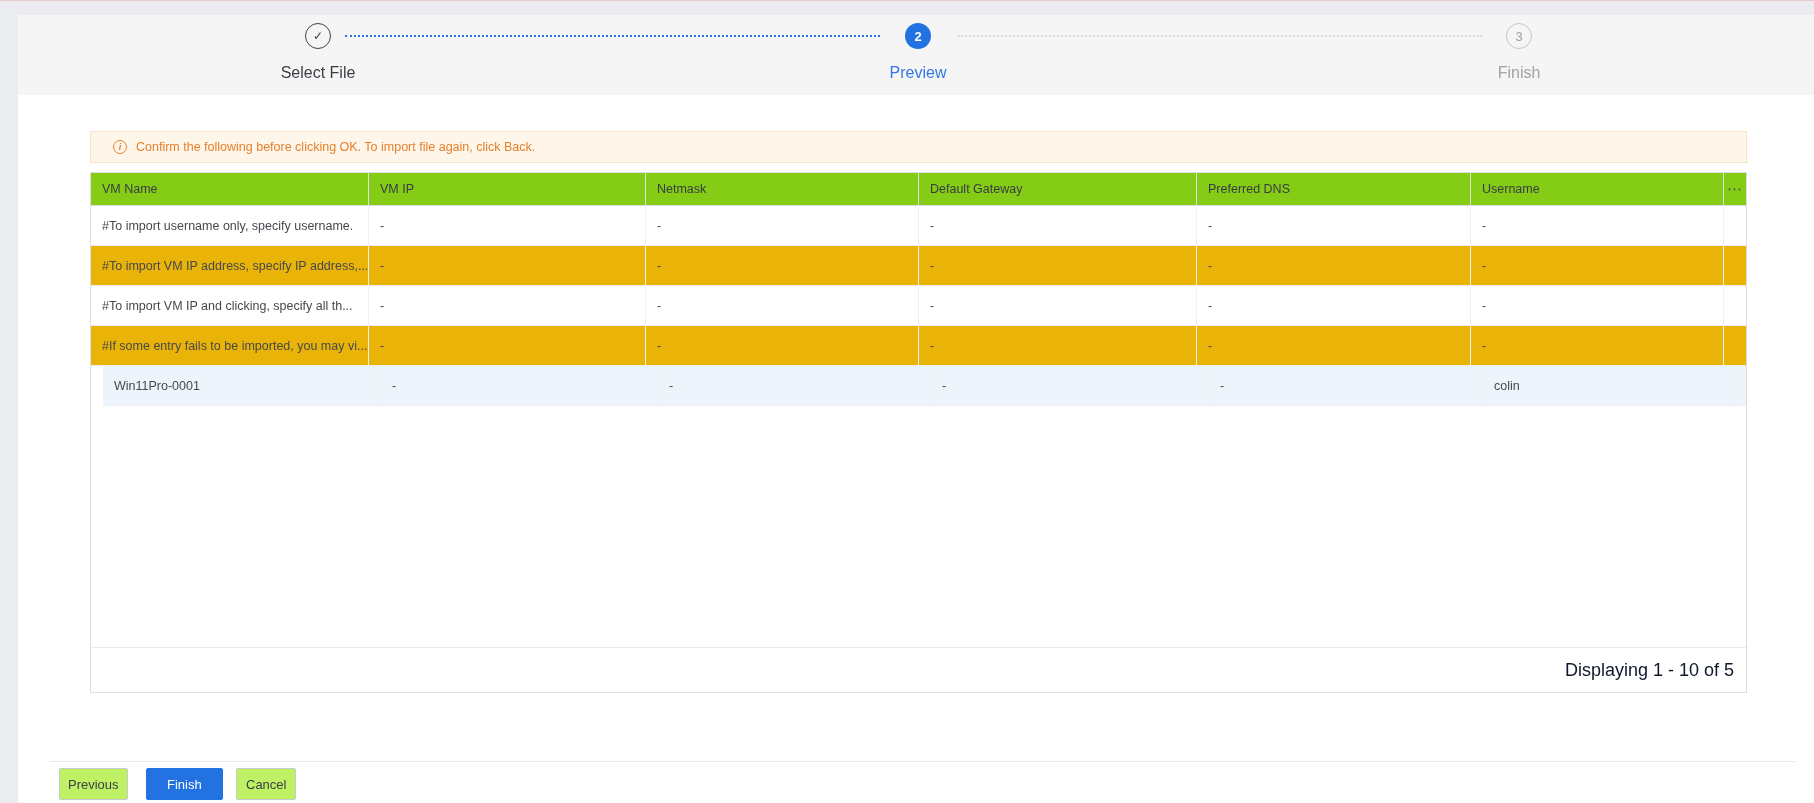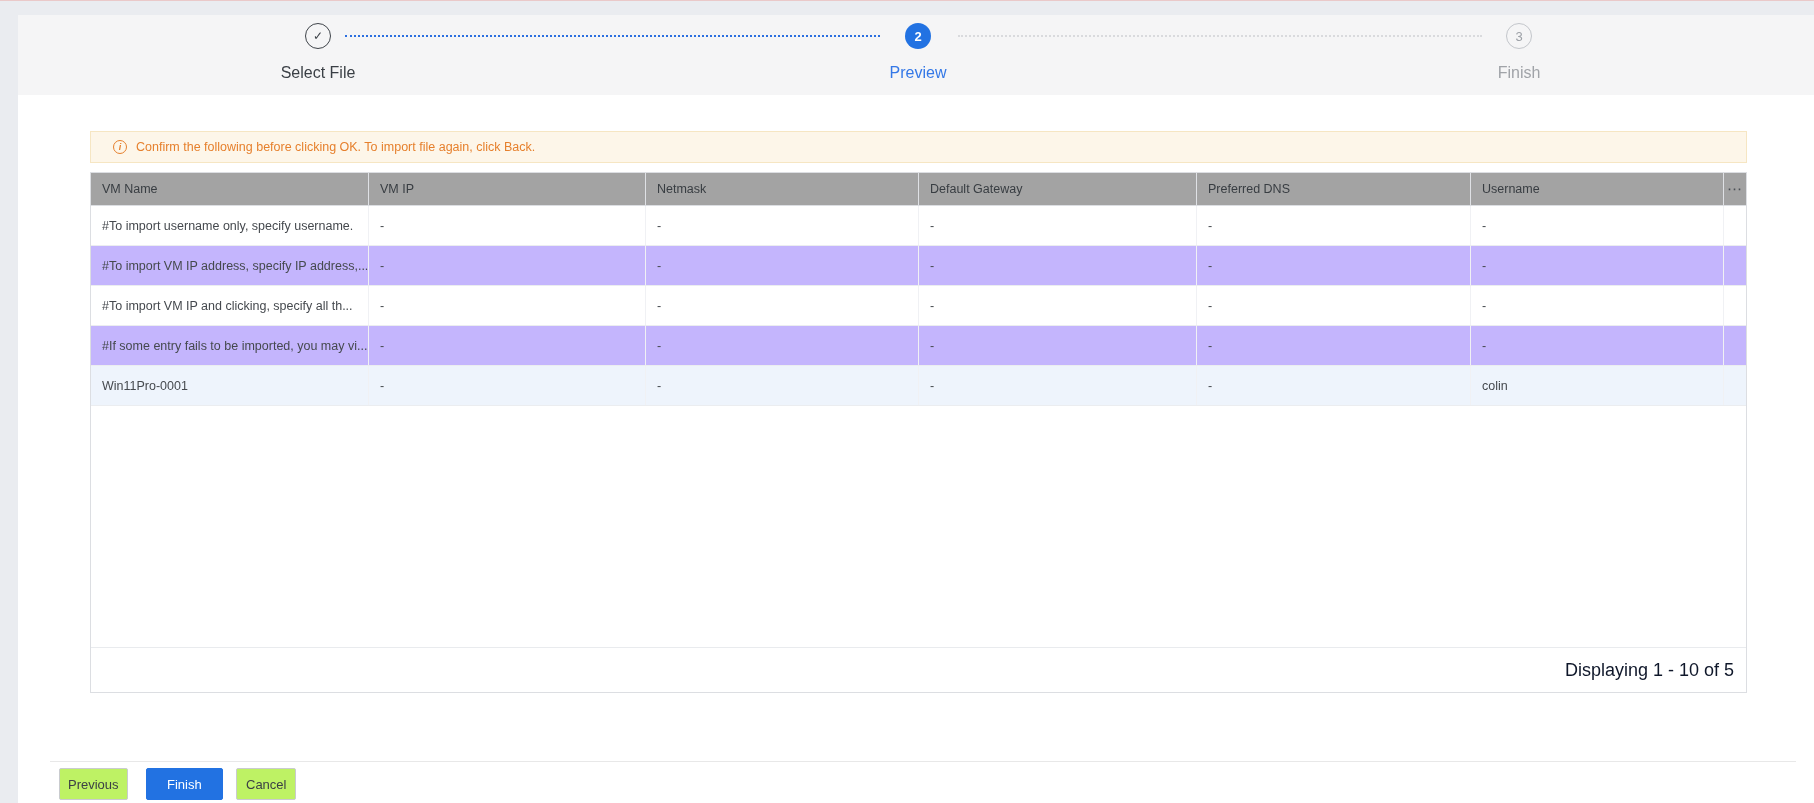--- a/index.html
+++ b/index.html
@@ -30,32 +30,32 @@
             background:#fdf6e9; border:1px solid #f6e6c3; display:flex; align-items:center;
             color:#e6802d; font-size:12.5px; }
   .banner .info-icon { width:14px; height:14px; border:1px solid #e6802d; border-radius:50%;
             display:inline-flex; align-items:center; justify-content:center;
             font-size:9px; font-style:italic; font-weight:bold; margin:0 9px 0 22px; flex:none; }
 
   
   .vm-table { position:absolute; left:90px; top:172px; width:1657px; height:521px;
               border:1px solid #dcdee2; background:#ffffff; display:flex; flex-direction:column; }
   .t-row { display:flex; flex:none; }
-  .t-head { height:33px; background:#a3a3a3; border-bottom:1px solid #dcdee2; color:#383d42; }
+  .t-head { height:33px; background:#84cc16; border-bottom:1px solid #dcdee2; color:#383d42; }
   .t-head .cell { display:flex; align-items:center; border-right:1px solid #dfe1e5; }
   .t-body-row { height:40px; border-bottom:1px solid #ebedf0; color:#45494e; }
   .t-body-row .cell { display:flex; align-items:center; border-right:1px solid #f0f1f4; }
   .cell { padding-left:11px; font-size:12.5px; white-space:nowrap; overflow:hidden; flex:none; }
   .c0 { width:278px; } .c1 { width:277px; } .c2 { width:273px; }
   .c3 { width:278px; } .c4 { width:274px; } .c5 { width:253px; }
   .c-more { flex:1; padding:0; display:flex; align-items:center; justify-content:center;
             border-right:none !important; }
   .more-btn { font-size:15px; color:#4a4e54; letter-spacing:1px; cursor:pointer; line-height:10px; }
-  .row-alt { background:#c4b5fd; }
-  .row-hl  { background:#eef4fc; }
+  .row-alt { background:#eab308; }
+  .row-hl  { background:#eef4fc;margin-left:12px; }
   .t-filler { flex:1; background:#ffffff; }
   .t-pagination { height:45px; border-top:1px solid #e9ebee; display:flex; align-items:center;
                   justify-content:flex-end; padding-right:12px; color:#0f172a; font-size:18px; }
 
   
   .footer-sep { position:absolute; left:50px; top:761px; width:1746px; height:1px; background:#e8e8e8; }
   .btn { position:absolute; top:768px; height:32px; font-size:13px; font-family:"Liberation Sans", sans-serif;
          display:inline-flex; align-items:center; justify-content:center; border-radius:2px; cursor:pointer; }
   .btn-plain { background:#bef264; border:1px solid #c9cbcf; color:#3c4045; }
   .btn-primary { background:#2272e2; border:1px solid #2272e2; color:#ffffff; }

